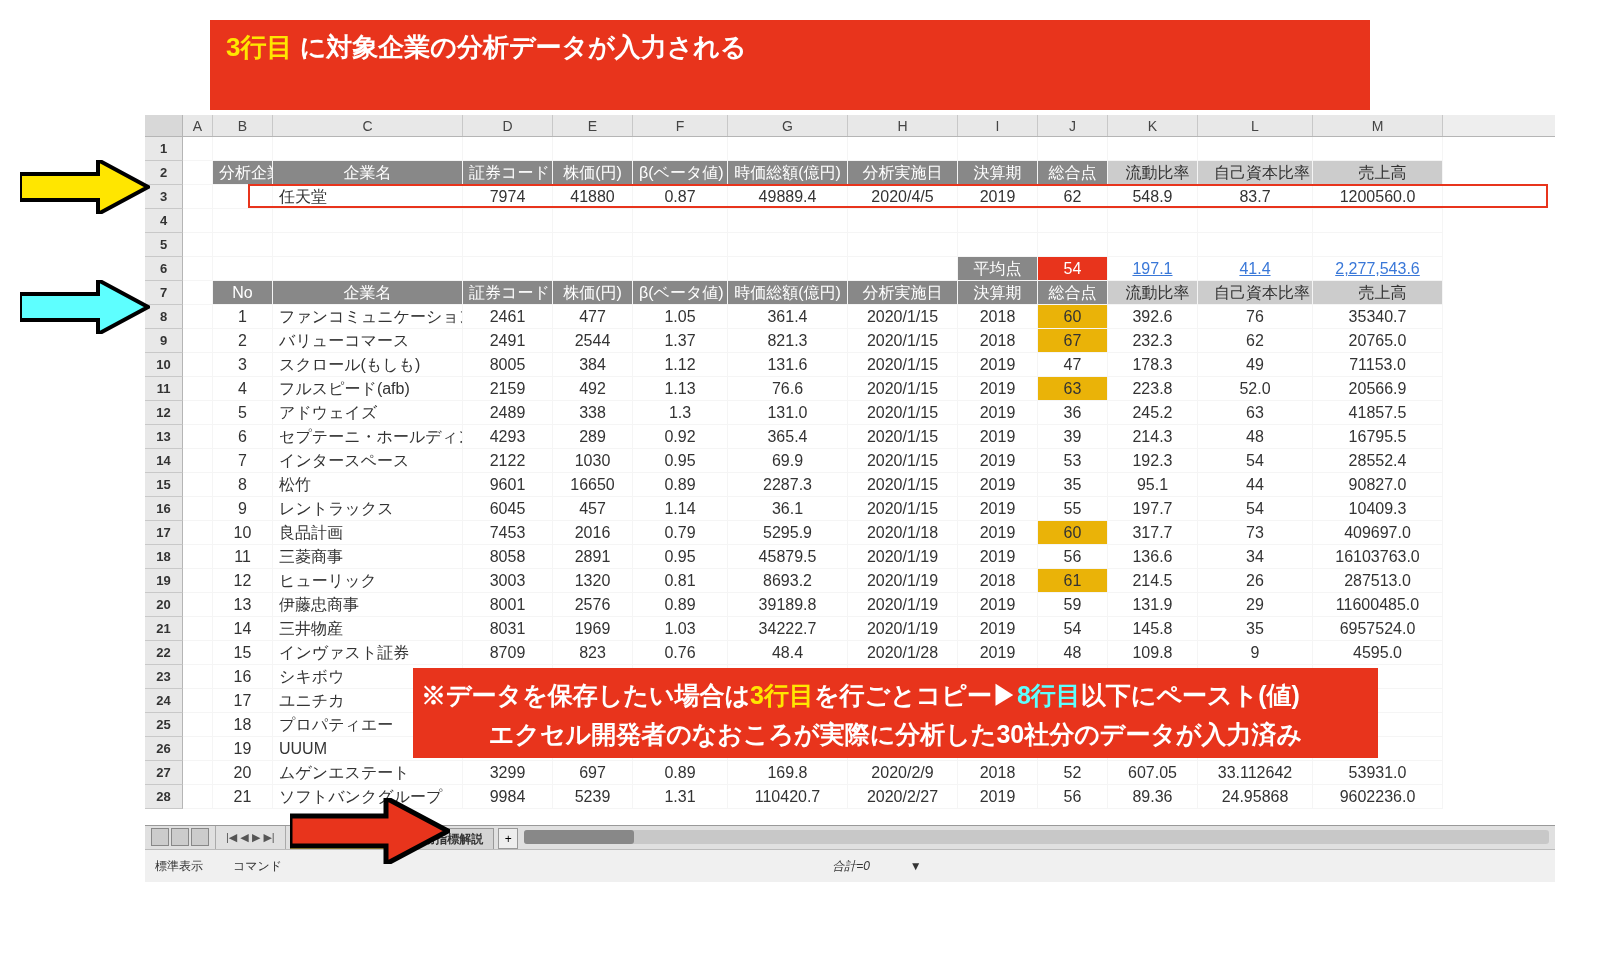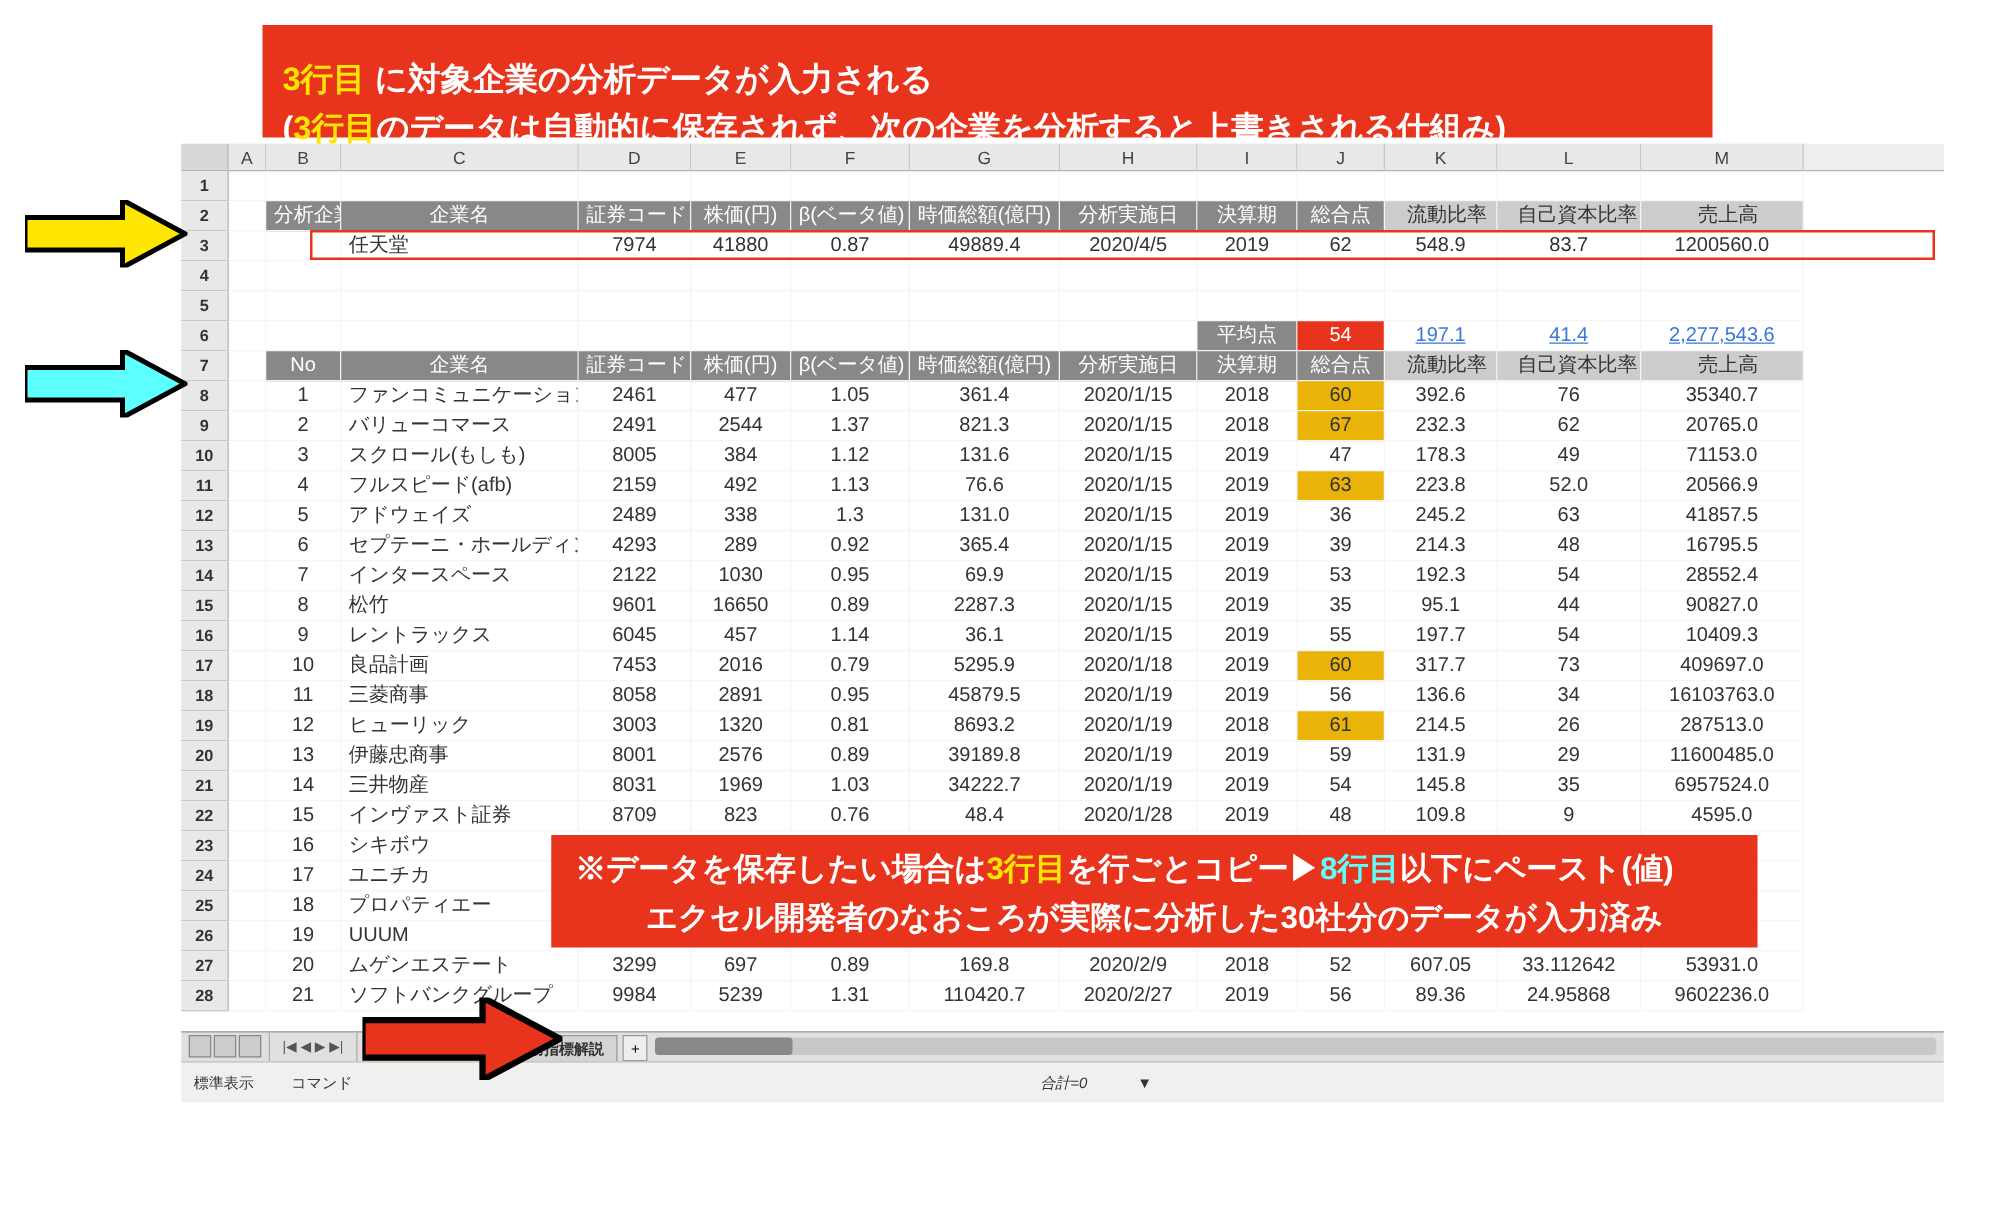--- a/index.html
+++ b/index.html
@@ -14,37 +14,36 @@
   }
   
   .banner-top {
     position: absolute;
     left: 210px; top: 20px;
     width: 1160px; height: 90px;
     background: #e8341c;
     color: #fff;
     font-size: 26px;
     font-weight: bold;
-    padding: 24px 16px;
+    padding: 8px 16px;
     line-height: 1.5;
   }
   .banner-top .yellow { color: #ffe600; }
   
   .banner-mid {
     position: absolute;
     left: 413px; top: 668px;
     width: 965px; height: 90px;
     background: #e8341c;
     color: #fff;
     font-size: 25px;
     font-weight: bold;
-    padding: 8px 19px;
+    padding: 8px 8px;
     line-height: 1.55;
     z-index: 50;
-    margin-left: 28px;
   }
   .banner-mid .cyan { color: #5effff; }
   .banner-mid .yellow { color: #ffe600; }
   
   .arrow {
     position: absolute;
     z-index: 40;
   }
   .arrow svg { display: block; }
   
@@ -186,23 +185,20 @@
   .statusbar .drop { margin-left: 10px; }
 </style>
 </head>
 <body>
 
 <div class="banner-top">
   <div>
     <span class="yellow">3行目</span>
     <span>に対象企業の分析データが入力される</span>
   </div>
-  <div>
-    <span>(</span><span class="yellow">3行目</span><span>のデータは自動的に保存されず、次の企業を分析すると上書きされる仕組み)</span>
-  </div>
 </div>
 
 <div class="arrow" style="left:20px; top:160px;">
   <svg width="130" height="54">
       <polygon points="0,14 78,14 78,0 128,27 78,54 78,40 0,40" fill="#ffe600" stroke="#000" stroke-width="4"></polygon>
     </svg>
 </div>
 
 <div class="arrow" style="left:20px; top:280px;">
   <svg width="130" height="54">

